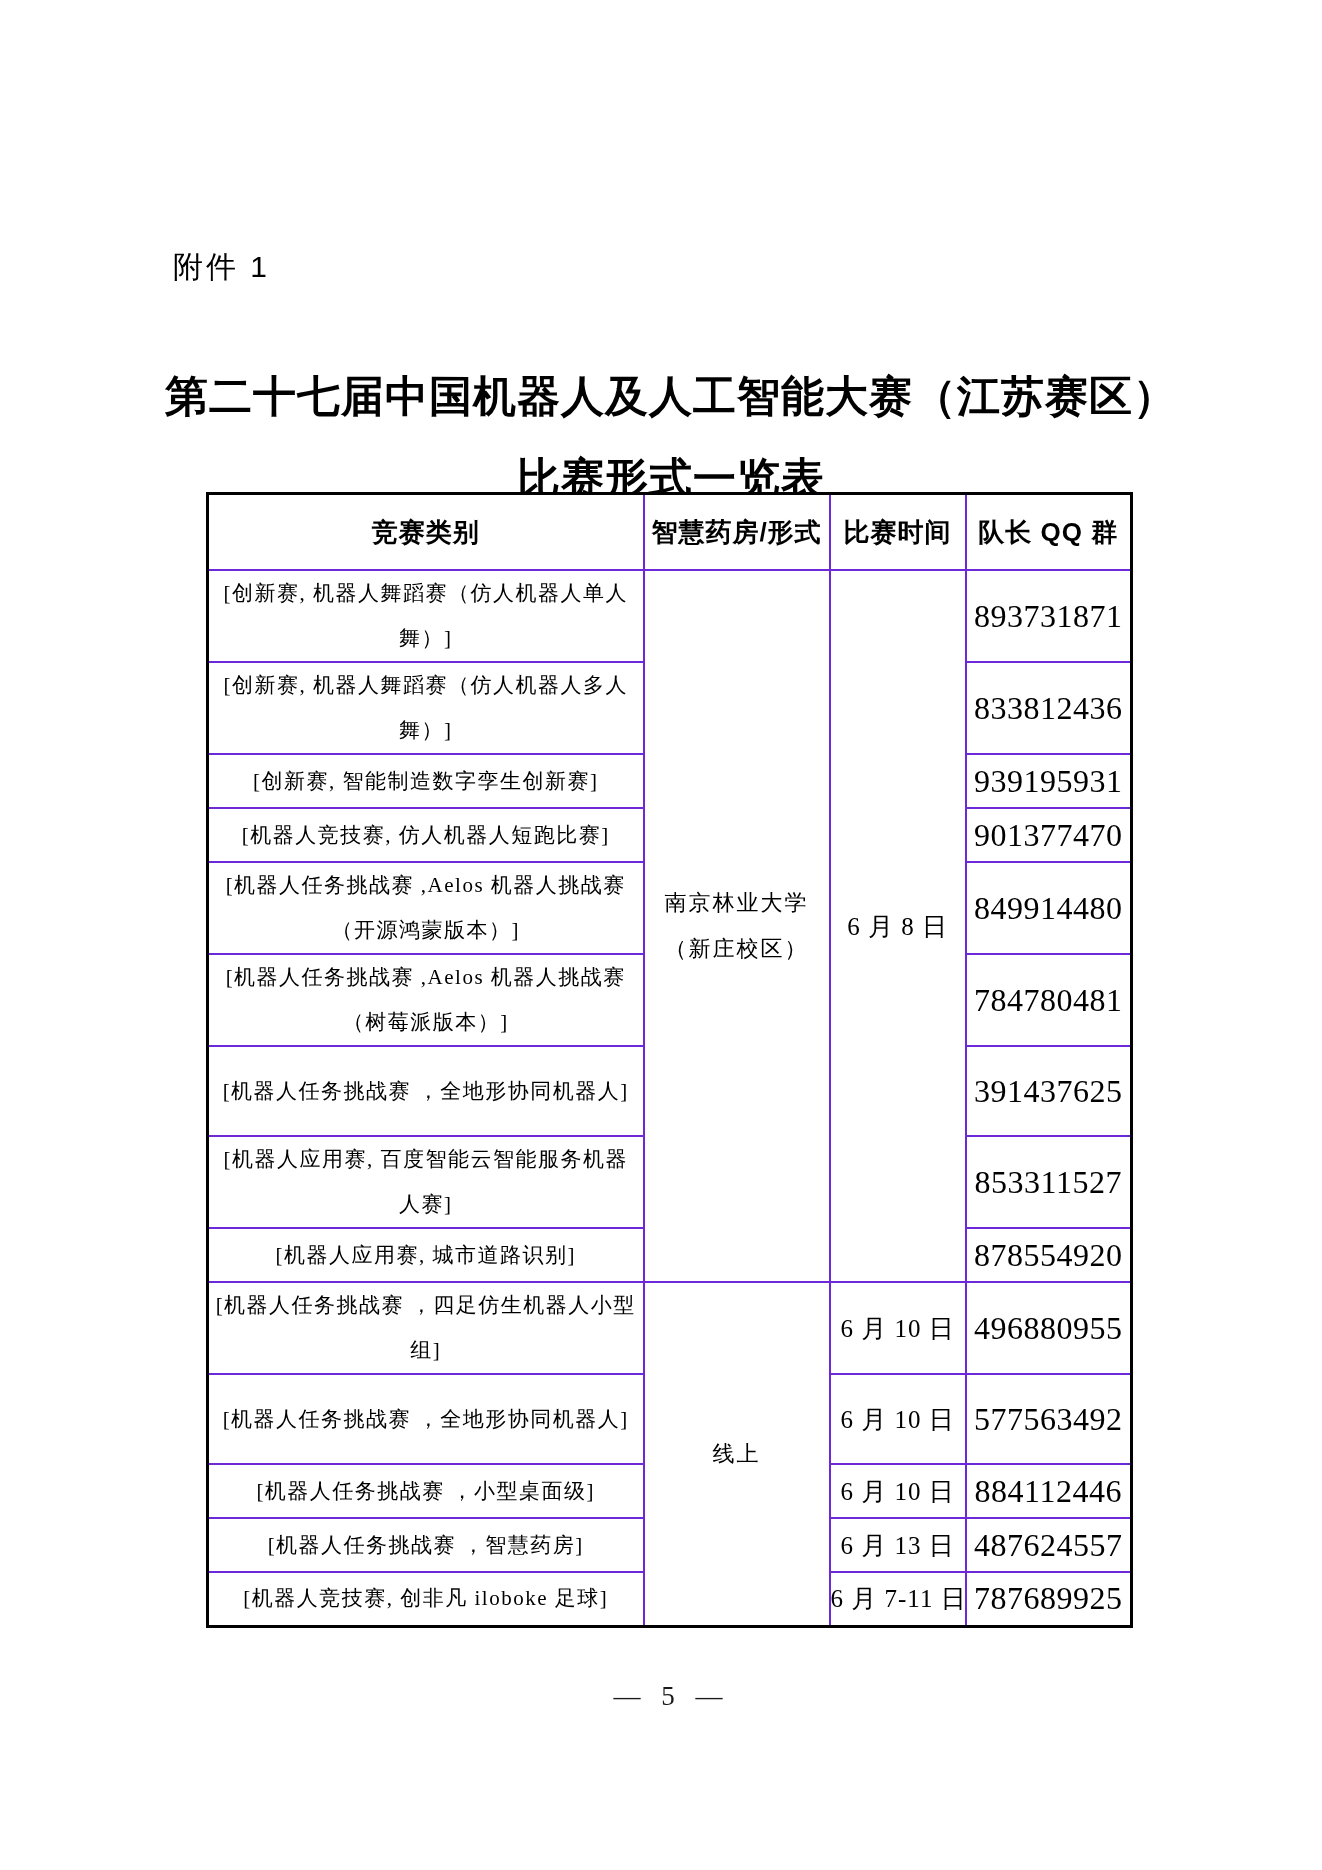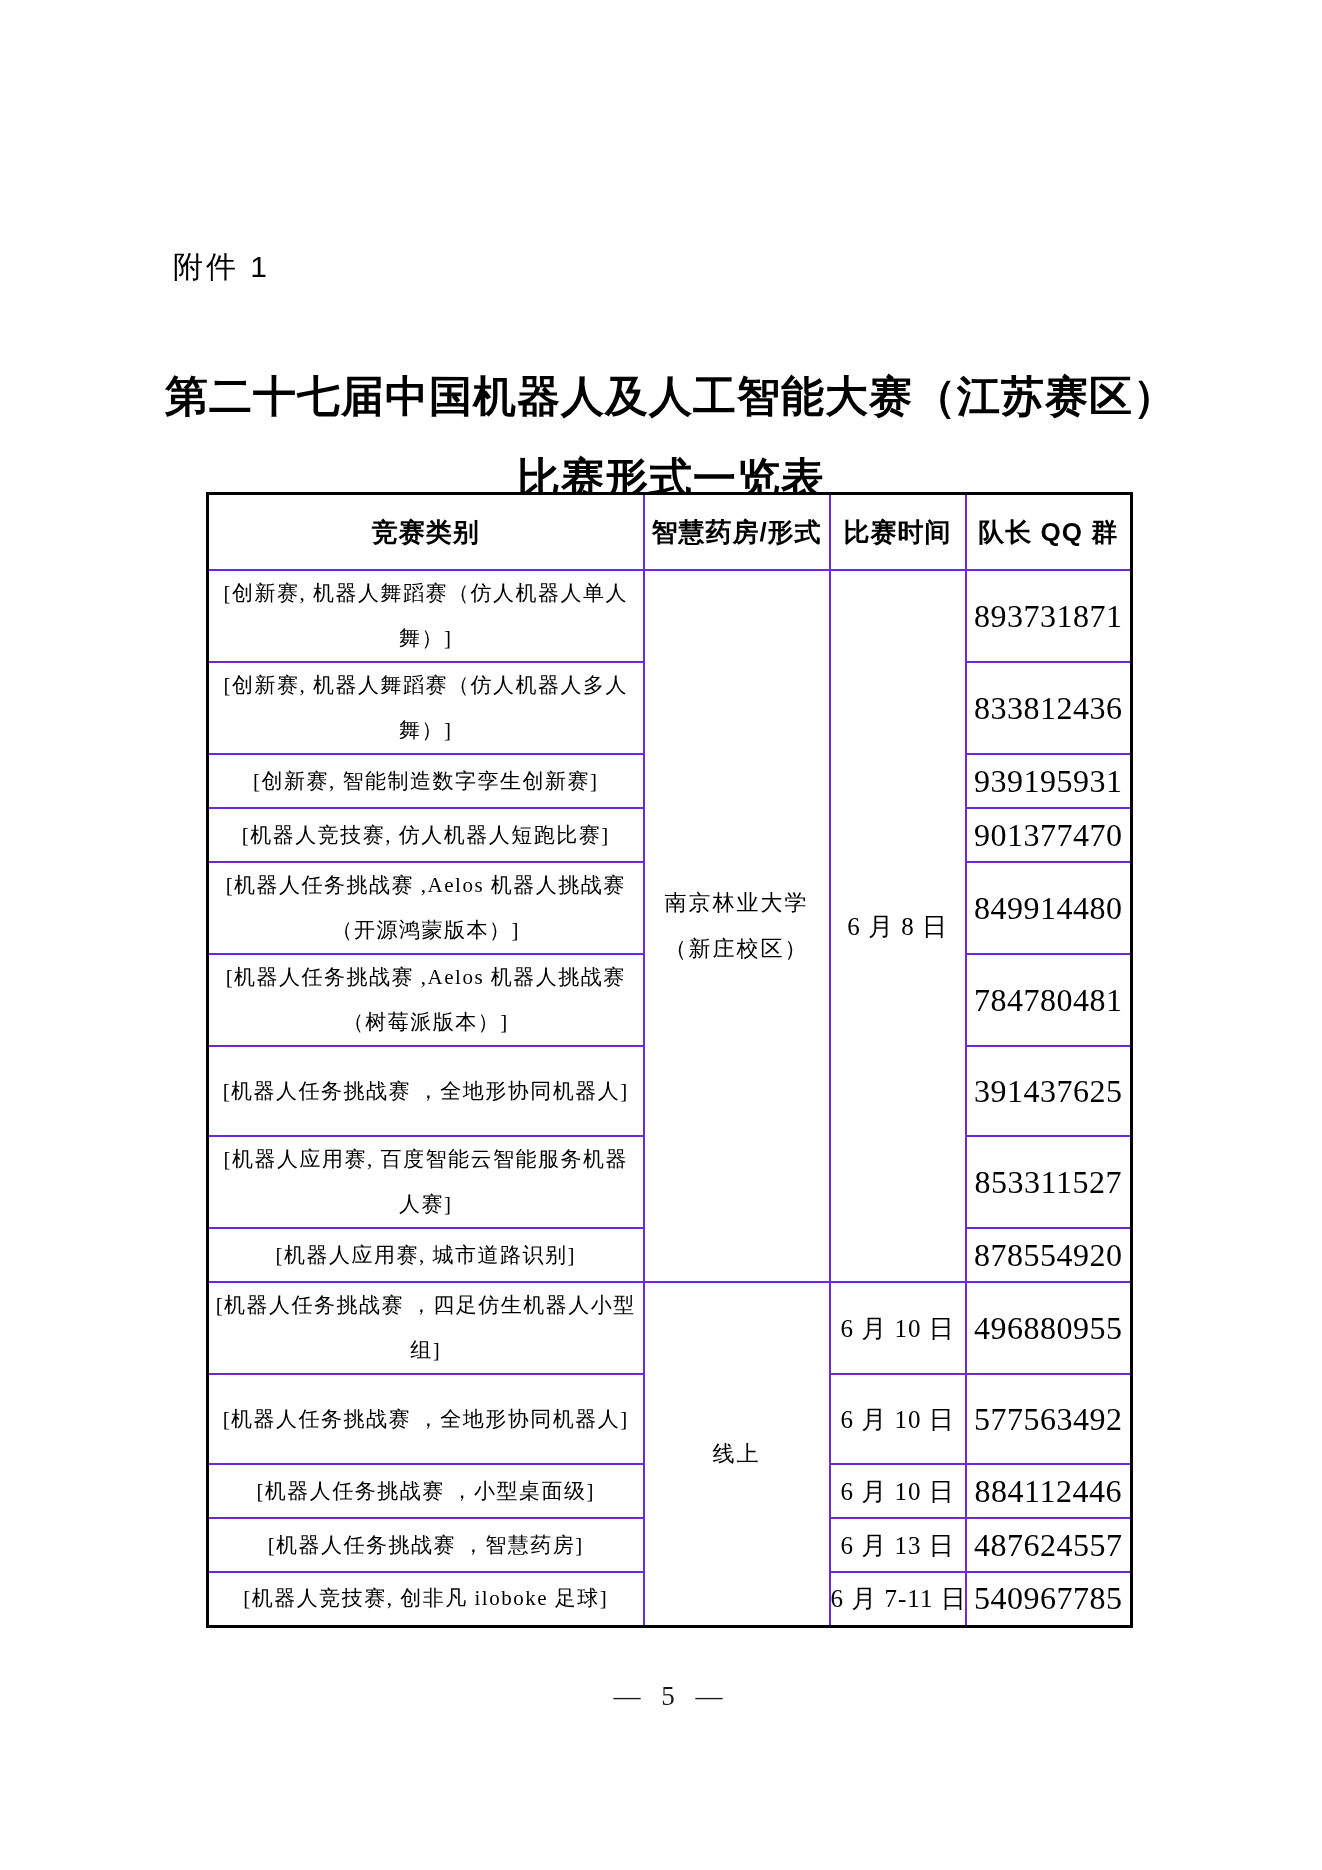--- a/index.html
+++ b/index.html
@@ -184,18 +184,18 @@
       <td class="qq-cell">884112446</td>
     </tr>
     <tr class="row-short">
       <td class="category-cell">[机器人任务挑战赛 ，智慧药房]</td>
       <td class="time-cell">6 月 13 日</td>
       <td class="qq-cell">487624557</td>
     </tr>
     <tr class="row-short">
       <td class="category-cell">[机器人竞技赛, 创非凡 iloboke 足球]</td>
       <td class="time-cell">6 月 7-11 日</td>
-      <td class="qq-cell">540967785</td>
+      <td class="qq-cell">787689925</td>
     </tr>
   </tbody>
 </table>
 
 <div class="page-footer">— 5 —</div>
 
 </body></html>

